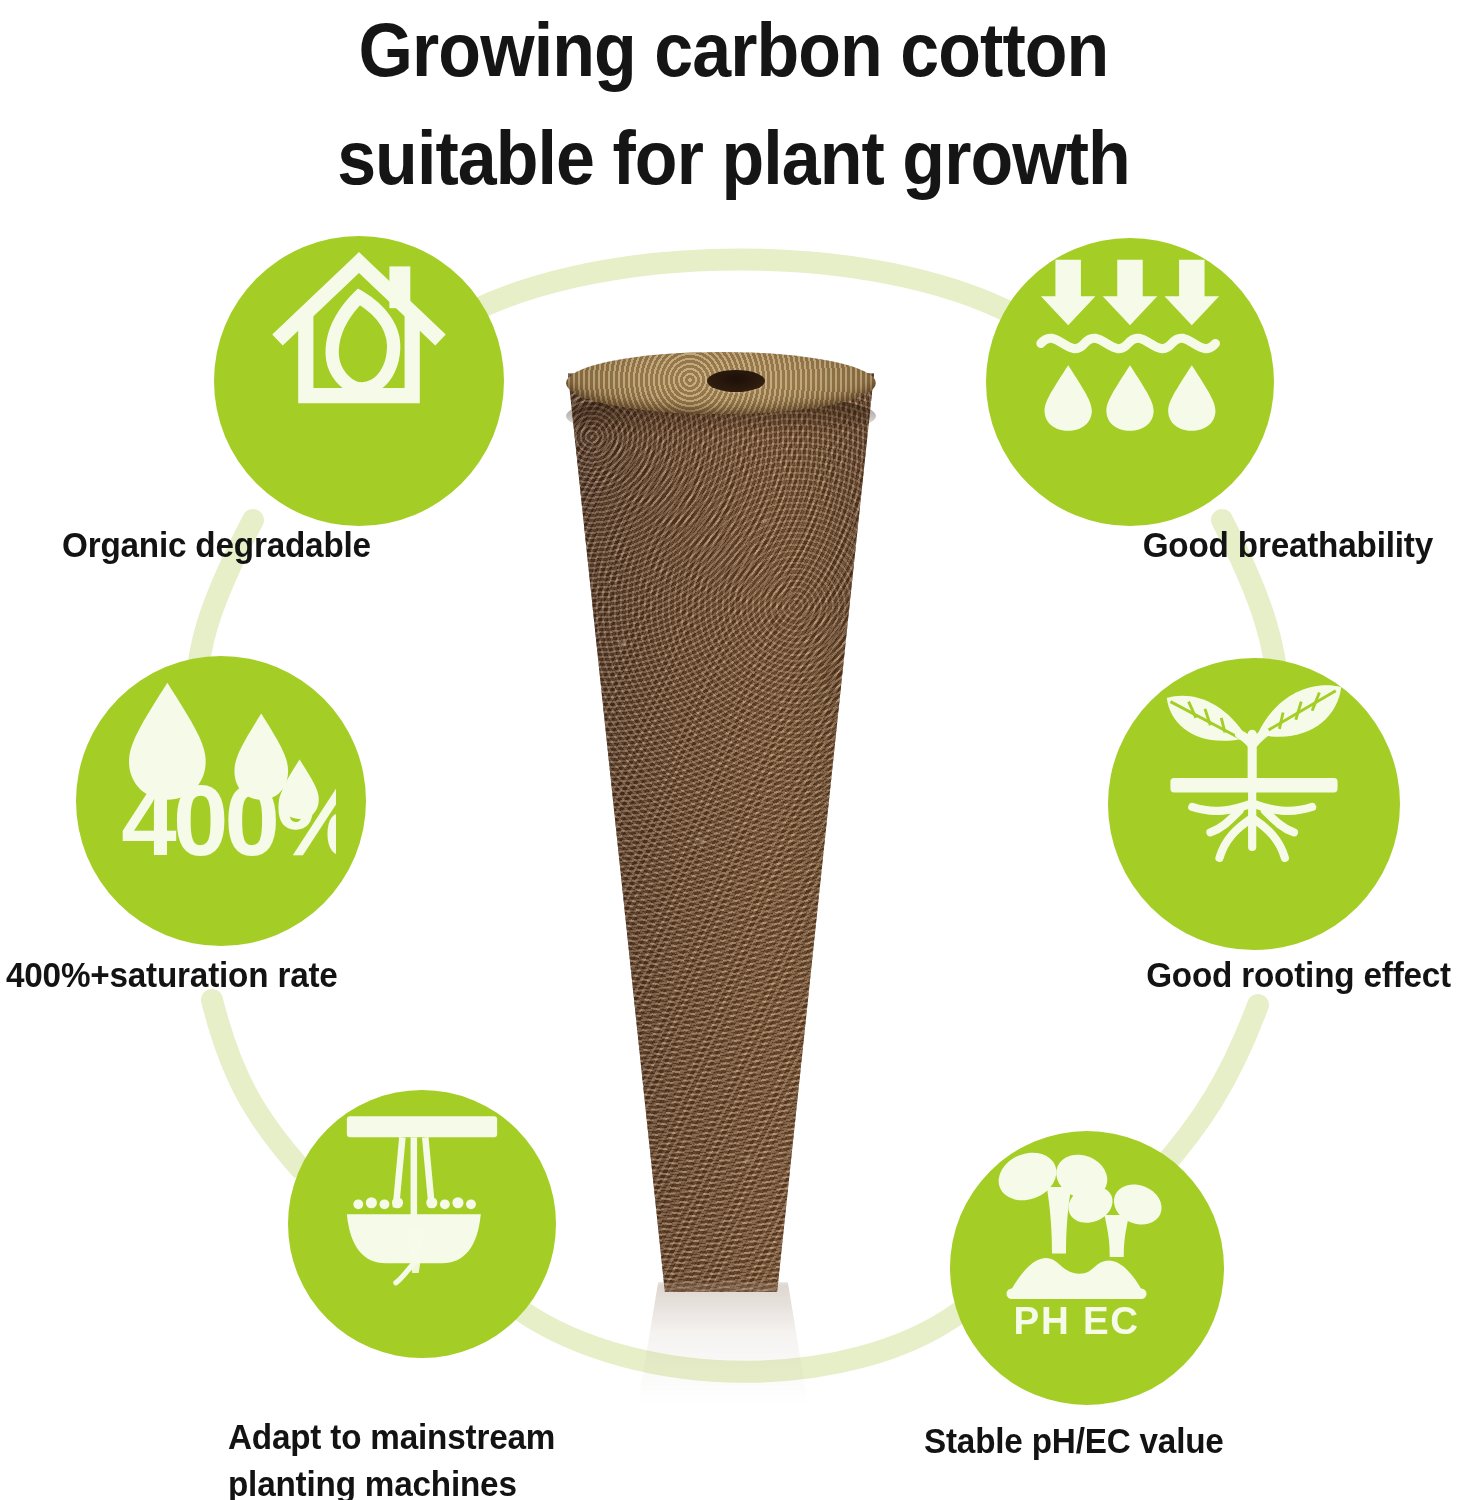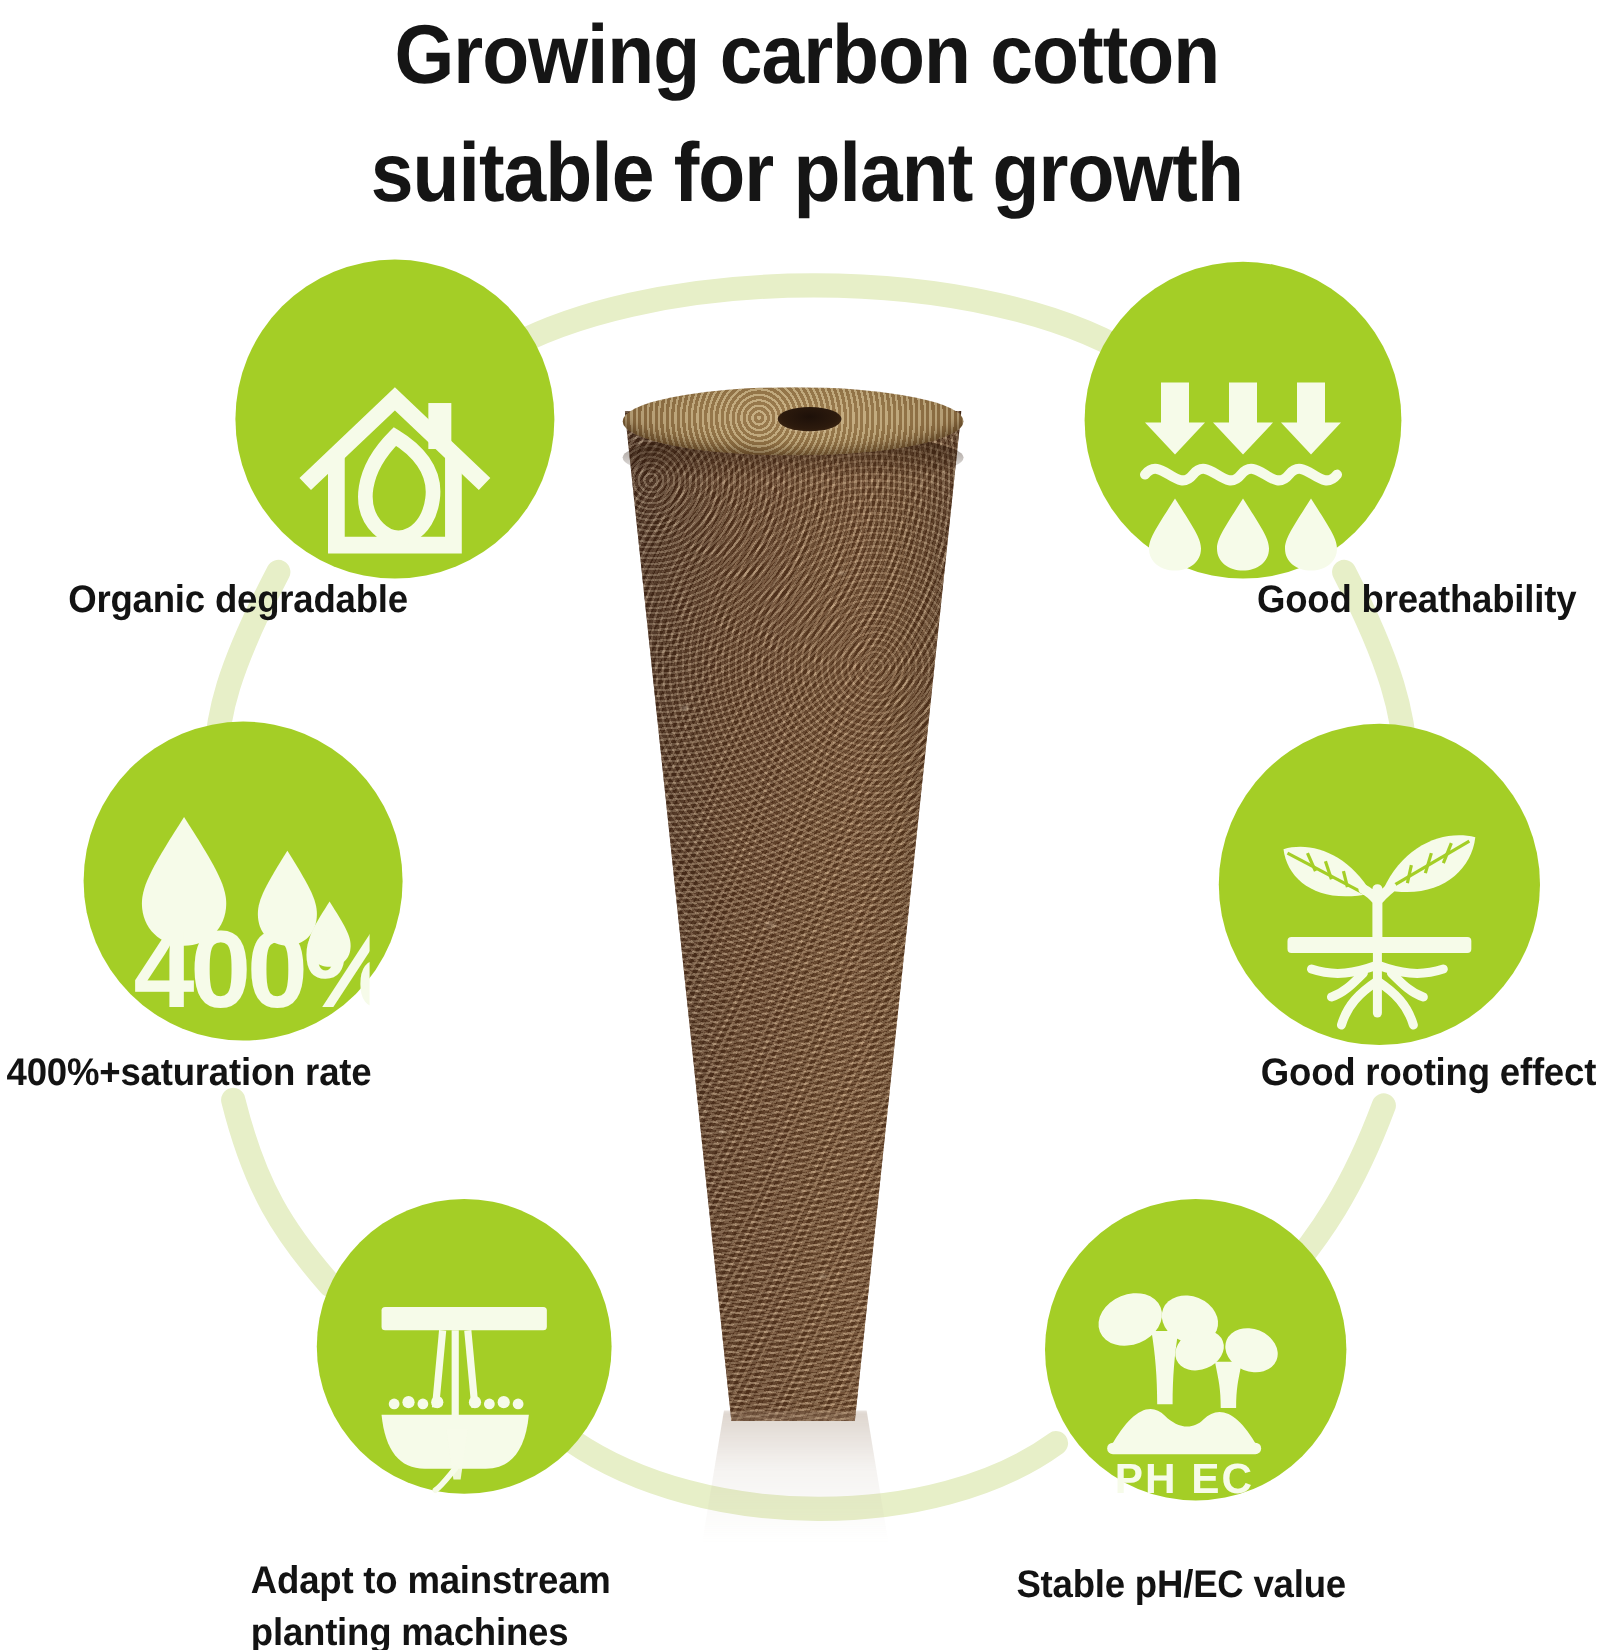--- a/index.html
+++ b/index.html
@@ -128,21 +128,21 @@
     clip-path: polygon(14% 0%, 86% 0%, 97% 100%, 3% 100%);
     filter: blur(2px);
   }
 
   
   .badge {
     position: absolute;
     border-radius: 50%;
     background: #a4ce26;
     display: flex;
-    align-items: flex-end;
+    align-items: flex-start;
     justify-content: center;
   }
   .badge svg {
     display: block;
   }
 
   
   .caption {
     position: absolute;
     font-size: 35px;
@@ -286,21 +286,21 @@
 
       <path d="M14,76 L96,76 C94,96 86,106 72,106 L38,106 C24,106 16,96 14,76 Z" fill="#f6fbe9"></path>
 
       <path d="M50,84 L62,84 L58,112 L54,112 Z" fill="#f6fbe9" opacity="0.92"></path>
       <path d="M55,106 C50,112 47,116 44,118" stroke="#f6fbe9" stroke-width="3.2" fill="none" stroke-linecap="round"></path>
     </svg>
   </div>
   <div class="caption cap-left" style="left:228px; top:1414px; width:470px;">Adapt to mainstream
 planting machines</div>
 
-  <div class="badge" style="left:950px; top:1090px; width:274px; height:274px;">
+  <div class="badge" style="left:950px; top:1131px; width:274px; height:274px;">
     <svg width="210" height="210" viewBox="0 0 120 120">
       <g fill="#f6fbe9">
 
         <ellipse cx="26" cy="26" rx="17" ry="13" transform="rotate(-22 26 26)"></ellipse>
         <ellipse cx="57" cy="26" rx="15" ry="12" transform="rotate(22 57 26)"></ellipse>
         <path d="M37,32 C39,44 40,56 40,70 L48,70 C48,56 49,44 51,32 Z"></path>
 
         <ellipse cx="62" cy="42" rx="13" ry="10" transform="rotate(-22 62 42)"></ellipse>
         <ellipse cx="89" cy="42" rx="14" ry="11" transform="rotate(22 89 42)"></ellipse>
         <path d="M70,48 C72,58 73,62 73,72 L81,72 C81,62 82,58 84,48 Z"></path>

